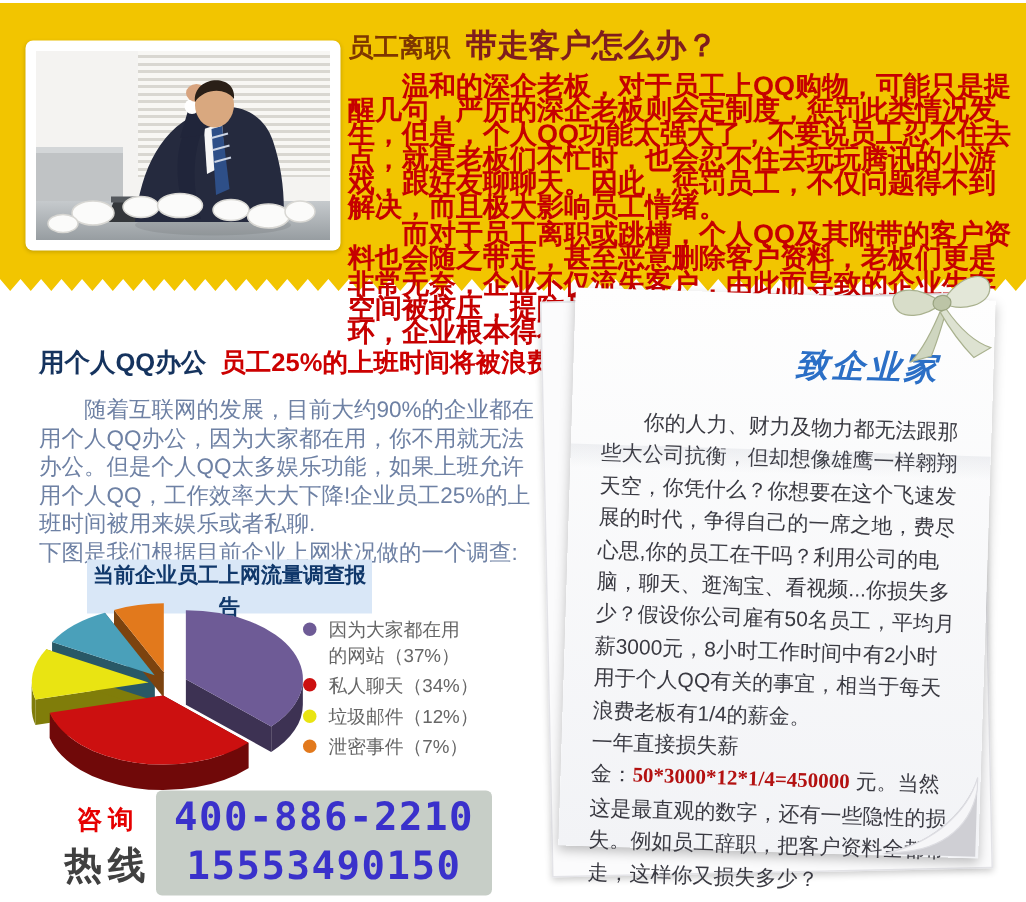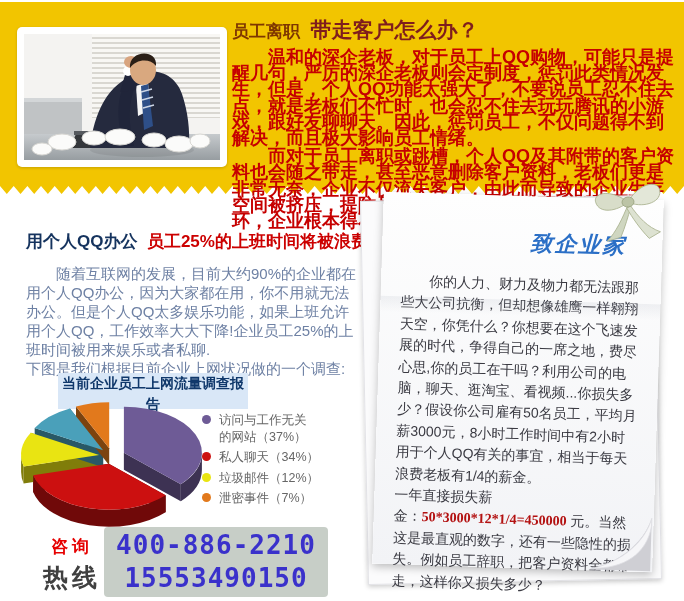--- a/index.html
+++ b/index.html
@@ -146,21 +146,21 @@
       <path d="M111.9,58.8 L111.9,12.8 A78,46 0 0 1 168.8,90.3 Z" fill="#6e5b96"></path>
       <path d="M96.8,69.7 L153.6,101.2 A78,46 0 0 1 21.2,81.2 Z" fill="#cc1010"></path>
       <path d="M87.1,61.0 L11.6,72.4 A78,46 0 0 1 18.8,38.8 Z" fill="#e9e412"></path>
       <path d="M91.1,56.2 L22.7,34.0 A78,46 0 0 1 57.9,14.5 Z" fill="#4aa0ba"></path>
       <path d="M97.2,54.2 L64.0,12.6 A78,46 0 0 1 97.2,8.2 Z" fill="#e2791c"></path>
     </svg>
   <div class="legend">
       <div class="legend-item">
         <span class="legend-bullet" style="background: rgb(110, 91, 150);"></span>
         <div class="legend-label">
-          <div>访问与工作无关</div>
+          <div>因为大家都在用</div>
           <div>的网站（37%）</div>
         </div>
       </div>
       <div class="legend-item">
         <span class="legend-bullet" style="background: rgb(204, 16, 16);"></span>
         <div class="legend-label">
           <div>私人聊天（34%）</div>
         </div>
       </div>
       <div class="legend-item">

